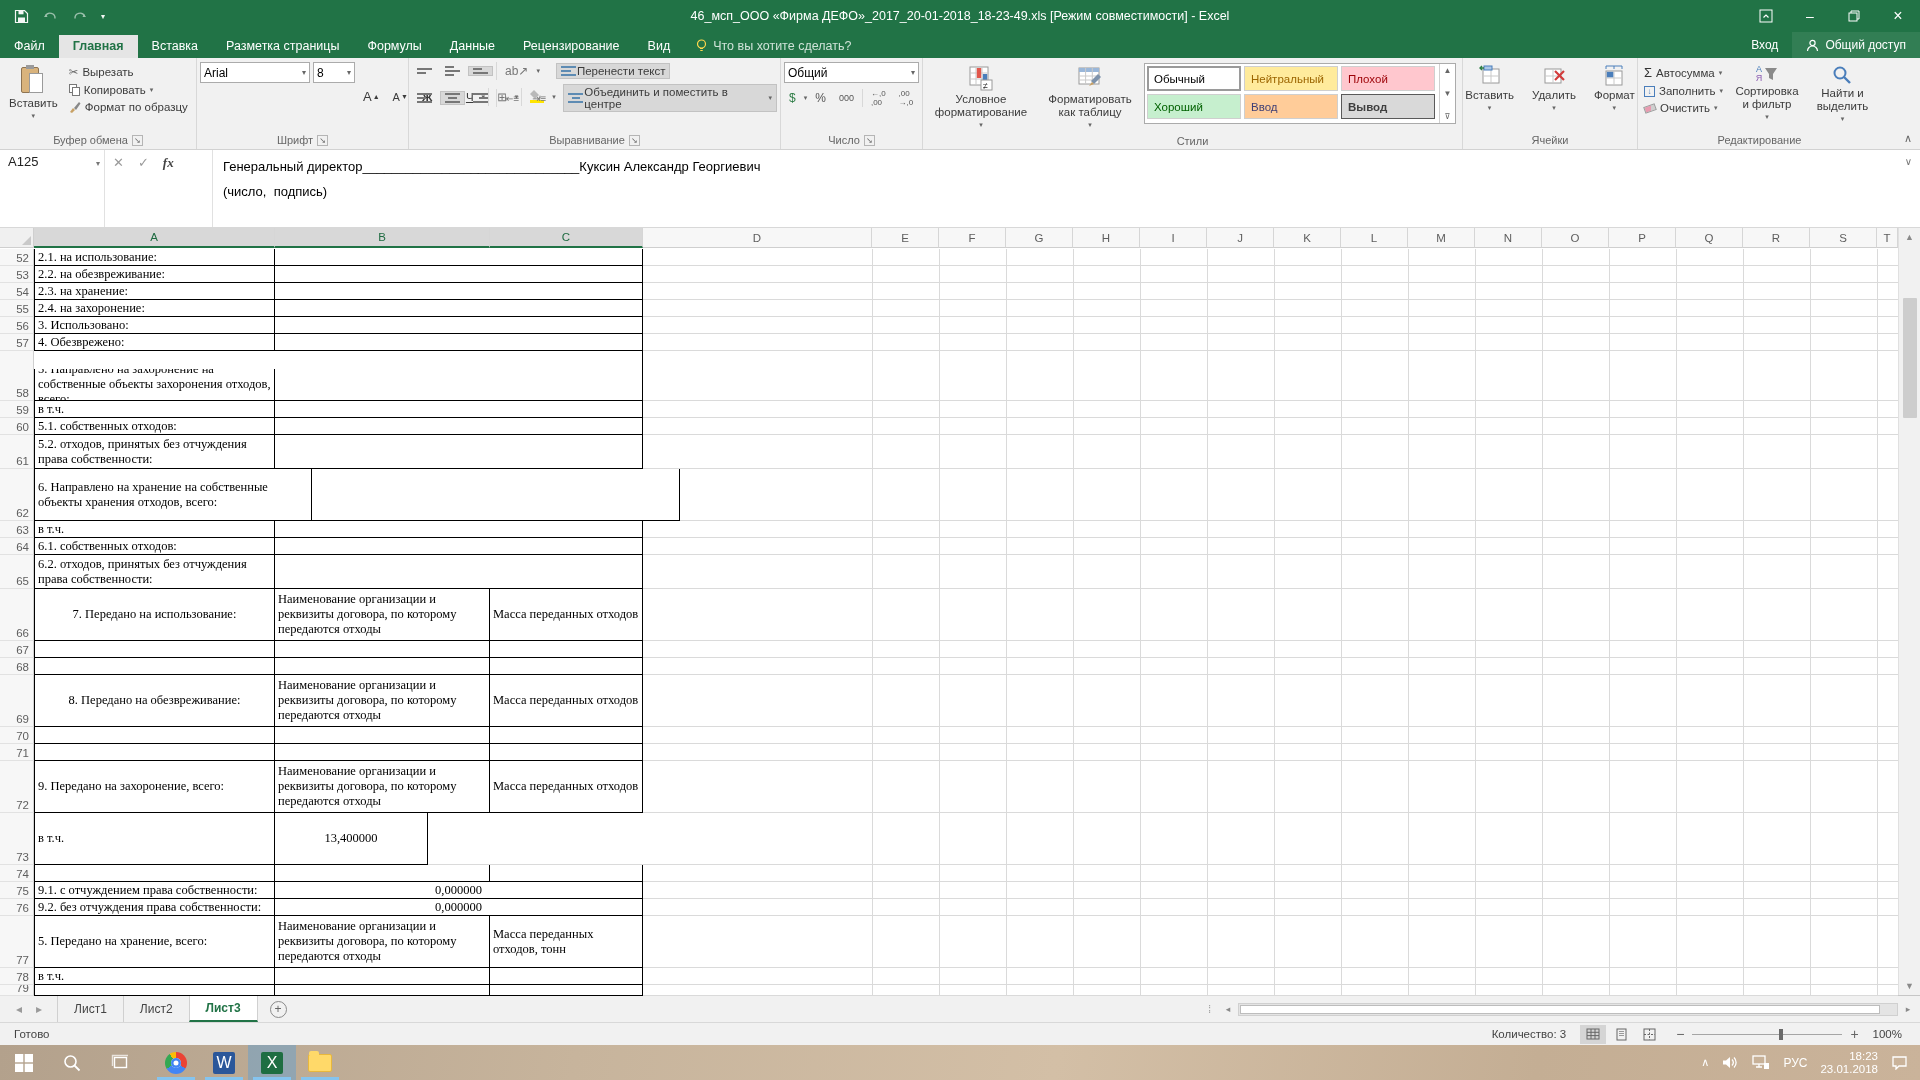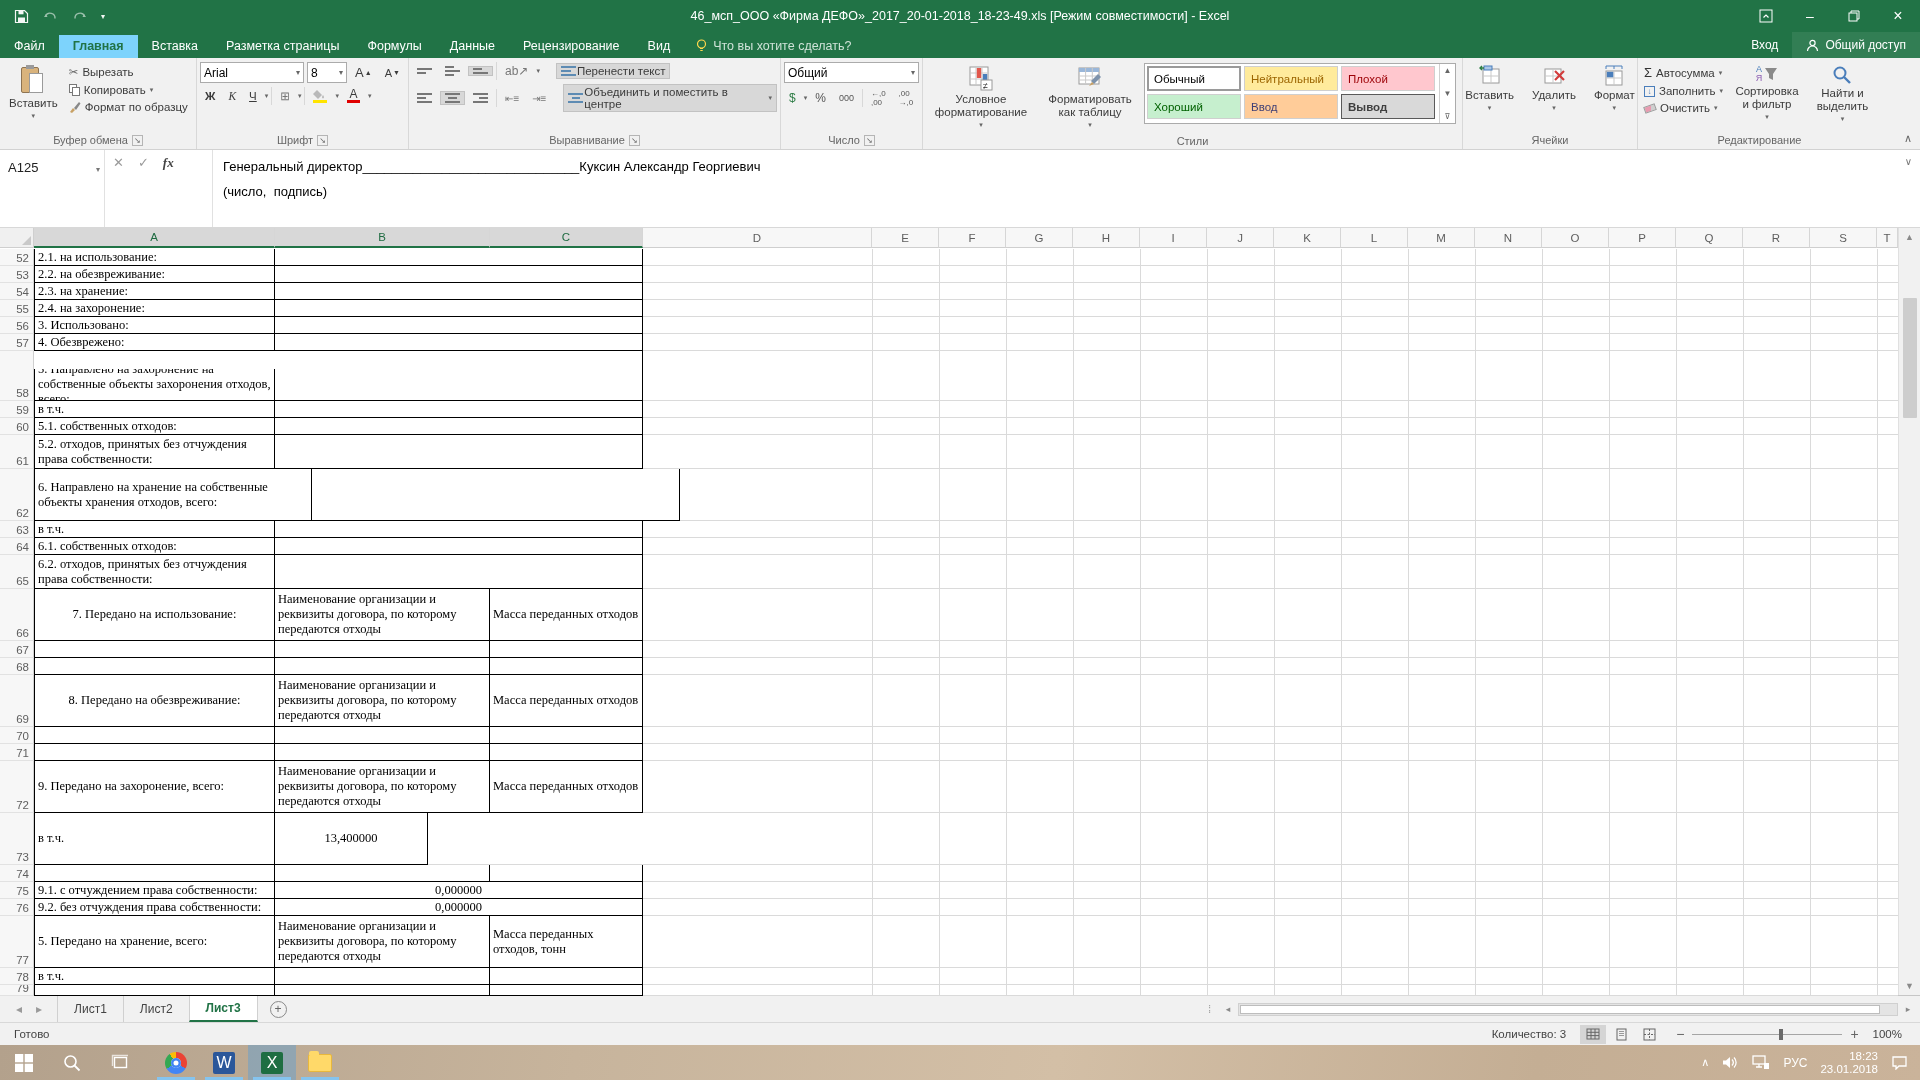--- a/index.html
+++ b/index.html
@@ -11,21 +11,21 @@
   .qat{display:flex;align-items:center;gap:14px;padding-left:14px}
   .qat .qbtn{opacity:.95;cursor:default;display:flex;align-items:center}
   .qat .dim{opacity:.55}
   .win-title{position:absolute;left:0;right:0;text-align:center;font-size:12.5px;color:#fff;pointer-events:none}
   .win-controls{margin-left:auto;display:flex;align-items:center;height:100%}
   .win-controls .wbtn{width:44px;height:100%;display:flex;align-items:center;justify-content:center;font-size:14px;color:#fff}
 
   
   .tabrow{height:26px;background:#217346;display:flex;align-items:flex-end;color:#fff;font-size:12.5px}
   .rtab{padding:4px 14px 5px;cursor:default}
-  .rtab.active{background:#7dd3fc;color:#217346;font-weight:bold}
+  .rtab.active{background:#e5e5e5;color:#217346;font-weight:bold}
   .tellme{display:flex;align-items:center;gap:6px;padding:4px 12px 5px;color:#cfe3d8}
   .tabrow-right{margin-left:auto;display:flex;align-items:center;height:100%;font-size:12px}
   .signin{padding:0 14px}
   .share{display:flex;align-items:center;gap:6px;background:rgba(255,255,255,.08);height:100%;padding:0 14px}
 
   
   .ribbon{height:92px;background:#f1f1f1;border-bottom:1px solid #d2d2d2;display:flex;position:relative;font-size:11.5px;color:#3b3b3b}
   .rgroup{display:flex;flex-direction:column;border-right:1px solid #d8d8d8;padding:2px 3px 0}
   .rgroup .gbody{flex:1;display:flex;align-items:flex-start;gap:2px;padding-top:2px}
   .rgroup .glabel{height:18px;display:flex;align-items:center;justify-content:center;gap:4px;color:#666;font-size:11px}
@@ -44,21 +44,21 @@
   .bars.gray i{background:#777}
   .chip{width:94px;height:25px;border:1px solid #cfcfcf;display:flex;align-items:center;padding:0 6px;font-size:11.5px;white-space:nowrap;overflow:hidden}
   .chip.sel{outline:2px solid #9a9a9a;outline-offset:-2px}
   .gallery{background:#fff;border:1px solid #ababab;display:flex;margin-top:1px}
   .gal-grid{display:grid;grid-template-columns:repeat(3,96px);grid-auto-rows:27px;gap:1px;padding:2px}
   .gal-scroll{width:16px;border-left:1px solid #d0d0d0;display:flex;flex-direction:column;align-items:center;justify-content:space-between;padding:2px 0;color:#666;font-size:8px}
   .ribbon-collapse{position:absolute;right:8px;bottom:4px;color:#666;font-size:11px}
 
   
   .fbar{height:78px;background:#fff;border-bottom:1px solid #d8d8d8;display:flex;font-size:13px;position:relative}
-  .namebox{width:105px;border-right:1px solid #e1e1e1;display:flex;align-items:flex-start;padding:10px 4px 0 8px;color:#222}
+  .namebox{width:105px;border-right:1px solid #e1e1e1;display:flex;align-items:flex-start;padding:4px 4px 0 8px;color:#222}
   .namebox .carr{margin-left:auto;color:#777;font-size:8px;padding-top:5px}
   .fxbtns{width:108px;border-right:1px solid #e1e1e1;display:flex;align-items:flex-start;gap:14px;padding:5px 8px 0;color:#9a9a9a}
   .fxbtns .fx{font-family:"Liberation Serif",serif;font-style:italic;color:#444;font-weight:bold}
   .fcontent{flex:1;padding:4px 30px 0 10px;color:#000;line-height:25px;white-space:pre}
   .fexpand{position:absolute;right:8px;top:6px;color:#777;font-size:10px}
 
   
   .grid{position:relative;height:767px;background:#fff}
   .colheaders{display:flex;height:20px;background:#f7f7f7;border-bottom:1px solid #9db89d00}
   .cornerbox{width:34px;height:20px;background:#f0f0f0;border-right:1px solid #cfcfcf;border-bottom:1px solid #cfcfcf;position:relative}
@@ -228,21 +228,21 @@
         </div>
       </div>
     </div>
     <div class="glabel">
         <span>Буфер обмена</span>
         <span class="dlg">↘</span>
       </div>
   </div>
 
   <div class="rgroup" style="width:212px">
-    <div class="gbody" style="flex-direction:column;align-items:stretch;gap:4px">
+    <div class="gbody" style="flex-direction:row;align-items:stretch;gap:4px">
       <div style="display:flex;gap:3px">
         <div class="combo" style="width:110px">
             <span>Arial</span>
             <span class="carr">▾</span>
           </div>
         <div class="combo" style="width:42px">
             <span>8</span>
             <span class="carr">▾</span>
           </div>
         <span class="tbtn" style="font-size:13px">A<span style="font-size:7px;vertical-align:top">▲</span></span>

